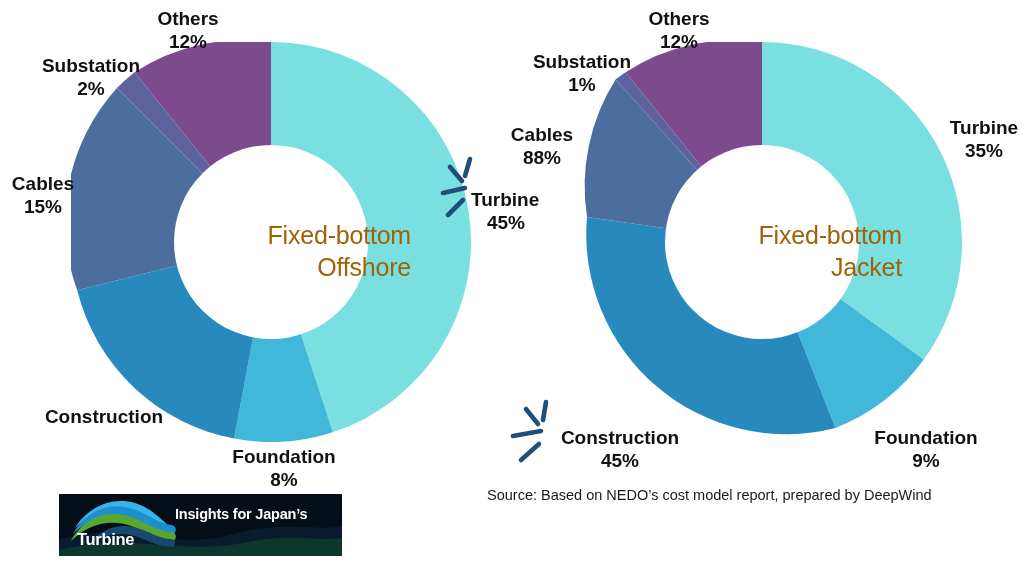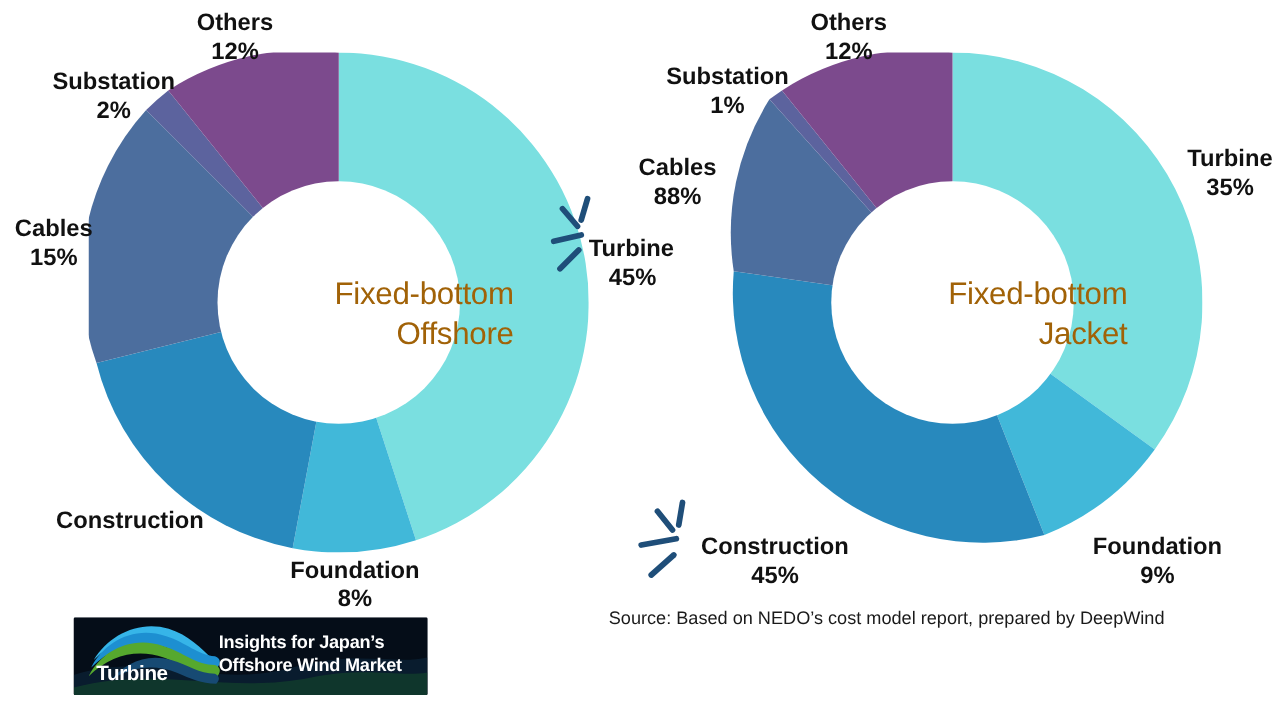--- a/index.html
+++ b/index.html
@@ -183,19 +183,18 @@
       <path d="M0 46 C 60 26, 110 58, 175 40 C 225 26, 258 38, 283 32 L283 62 L0 62 Z" fill="#0b2033" opacity="0.85"></path>
       <path d="M0 56 C 70 38, 120 62, 190 48 C 235 39, 260 48, 283 44 L283 62 L0 62 Z" fill="#123d2c" opacity="0.8"></path>
       <path d="M16 34 C 34 16, 56 10, 76 17 C 92 23, 100 34, 113 35 C 101 24, 92 14, 76 9 C 52 2, 28 14, 16 34 Z" fill="#36b5e8"></path>
       <path d="M14 40 C 32 22, 54 17, 74 24 C 92 31, 100 41, 114 41 C 118 37, 118 33, 113 31 C 99 30, 90 20, 74 15 C 48 6, 24 20, 14 40 Z" fill="#1d8fd1"></path>
       <path d="M12 47 C 30 29, 52 25, 72 32 C 90 39, 99 49, 114 48 C 118 44, 118 40, 113 38 C 98 38, 88 28, 72 23 C 46 14, 22 27, 12 47 Z" fill="#56a82e"></path>
       <path d="M30 50 C 48 38, 66 38, 82 44 C 94 49, 102 53, 114 53 C 117 50, 117 47, 113 45 C 100 45, 92 38, 78 34 C 58 28, 40 37, 30 50 Z" fill="#174a73"></path>
     </svg>
     <div class="logo-name">Turbine</div>
     <div class="logo-tag">
       <div>Insights for Japan’s</div>
-      <div>Offshore Wind Market</div>
     </div>
   </div>
 
   <div class="source">Source: Based on NEDO’s cost model report, prepared by DeepWind</div>
 
 </div>
 
 </body></html>

